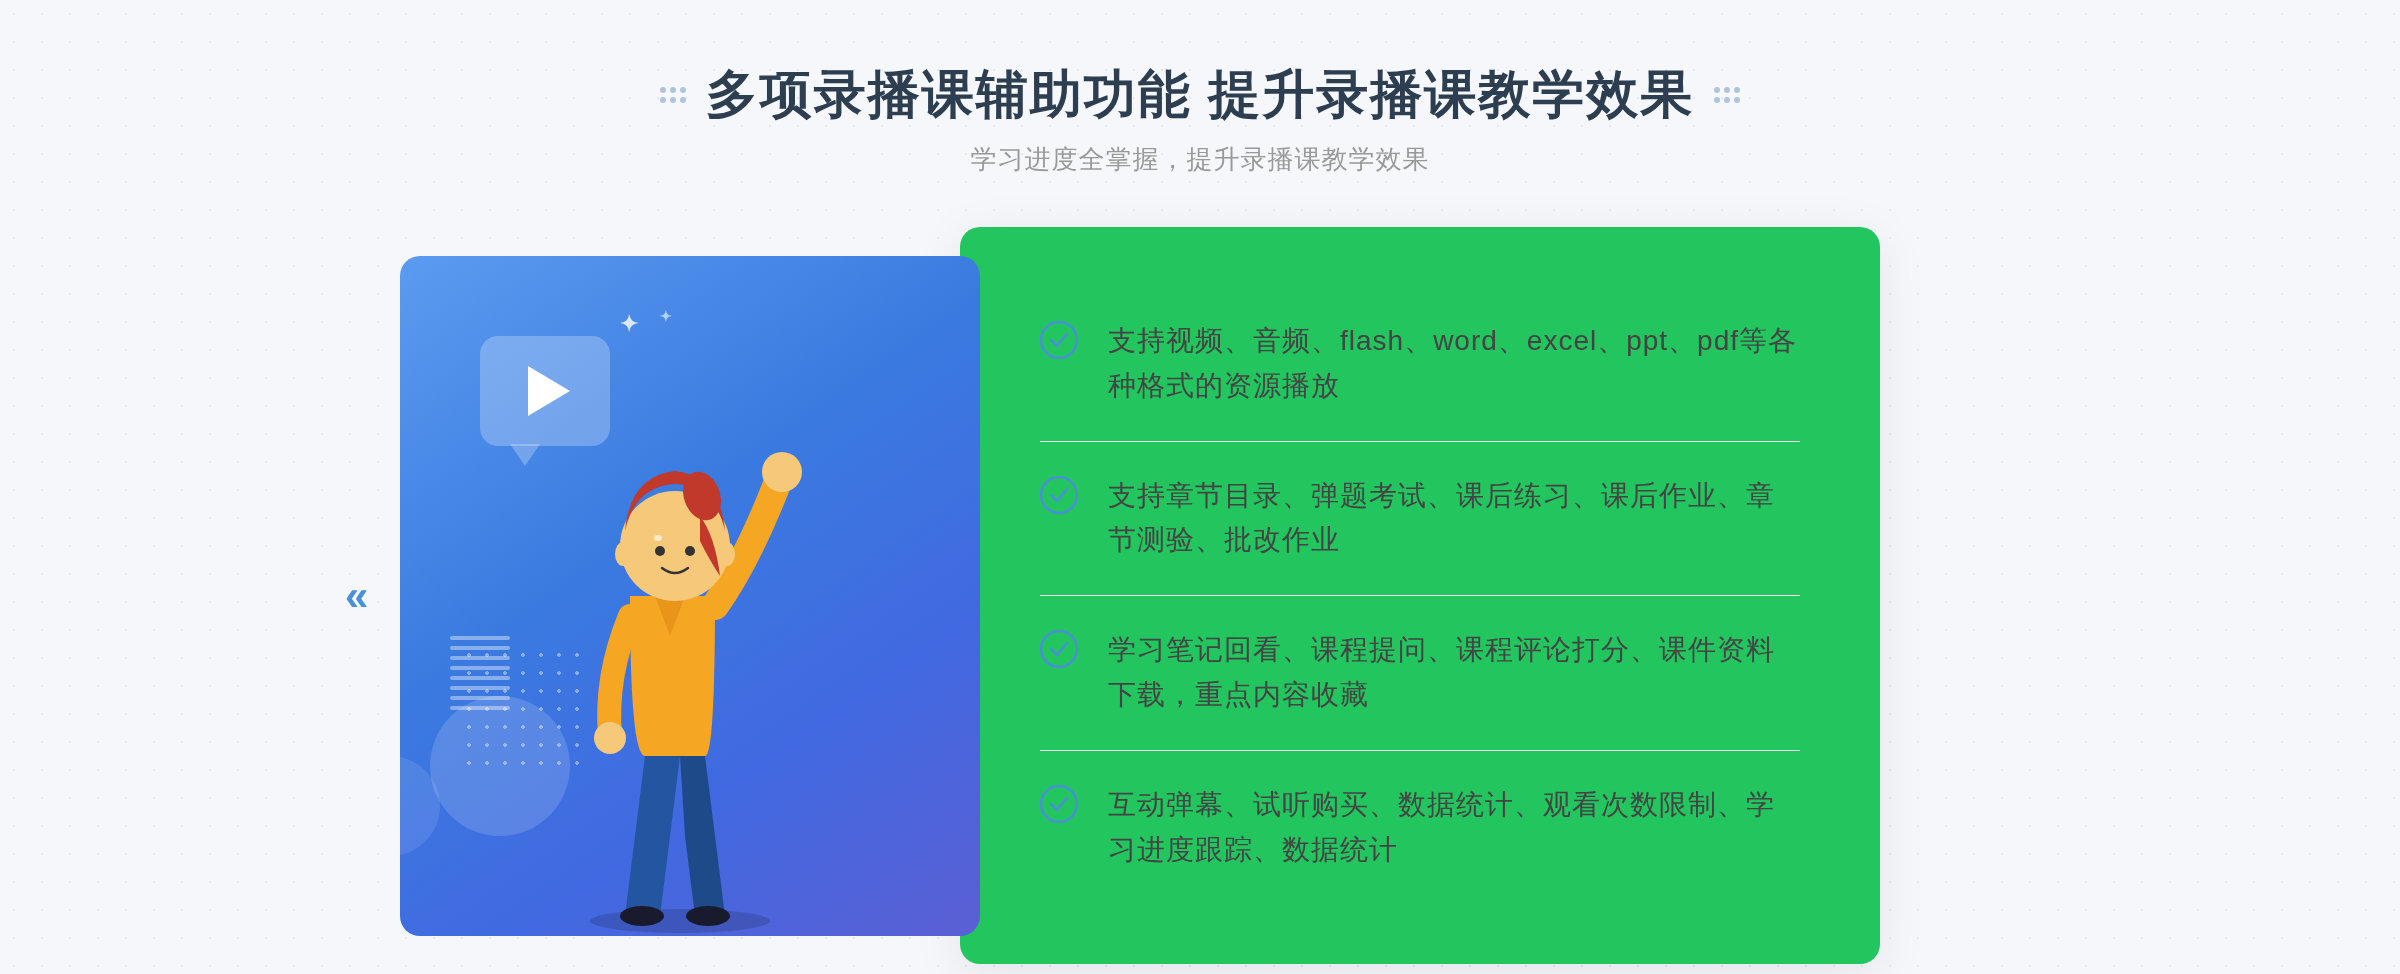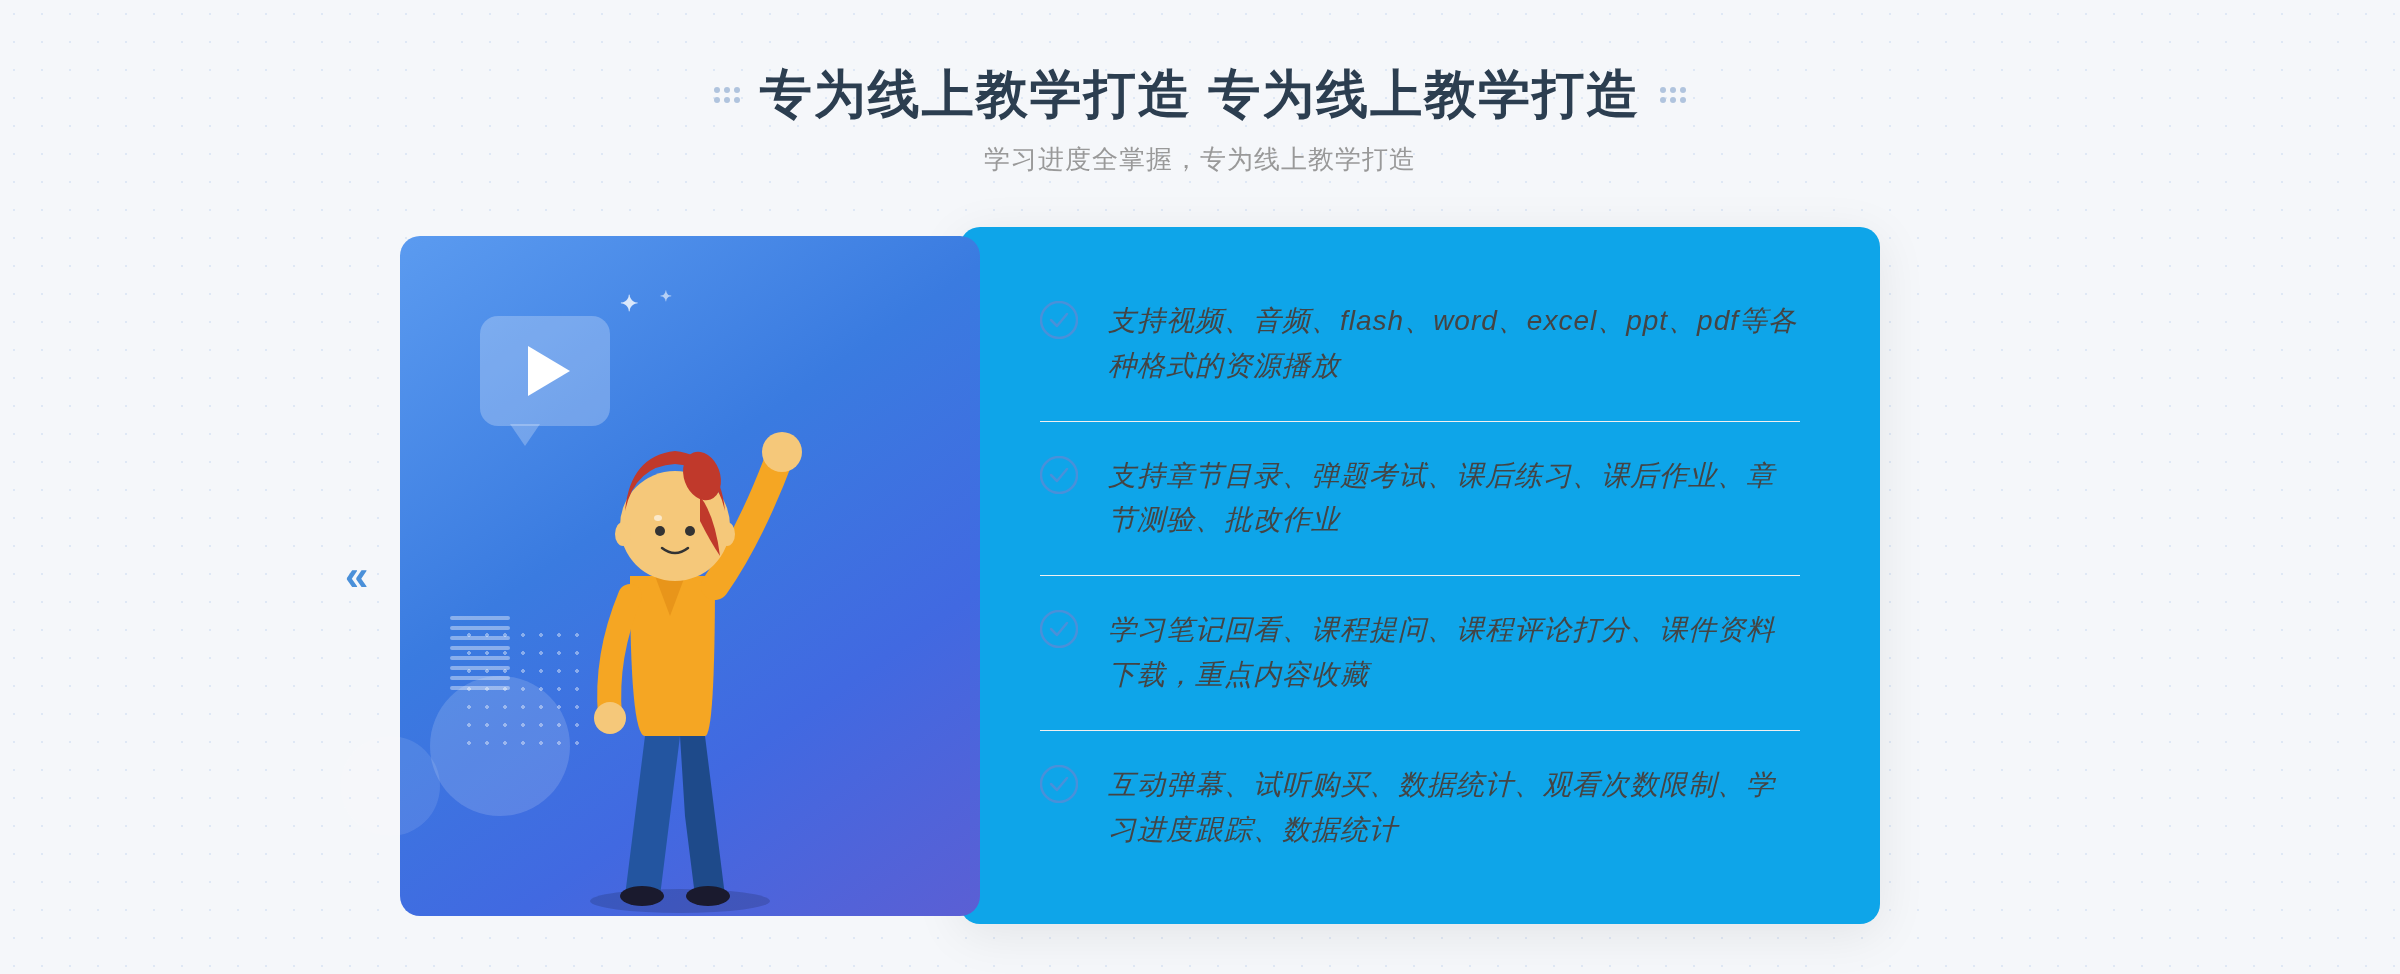--- a/index.html
+++ b/index.html
@@ -224,27 +224,26 @@
     .stripe-line {
       height: 4px;
       background: rgba(255, 255, 255, 0.4);
       border-radius: 2px;
     }
 
     
     .features-card {
       width: 920px;
       min-height: 620px;
-      background: #0ea5e9;
+      background: #22c55e;
       border-radius: 20px;
-      padding: 40px 80px;
+      padding: 60px 80px;
       margin-left: -20px;
       box-shadow: 0 10px 50px rgba(0,0,0,0.08);
       z-index: 1;
-      font-style: italic;
     }
 
     .feature-item {
       display: flex;
       align-items: flex-start;
       gap: 30px;
       padding: 32px 0;
       border-bottom: 1px solid #f0f0f0;
     }
 
@@ -294,35 +293,35 @@
         <div class="title-decorator-dots">
           <span></span>
           <span></span>
           <span></span>
           <span></span>
           <span></span>
           <span></span>
         </div>
       </div>
 
-      <h1 class="main-title">专为线上教学打造 专为线上教学打造</h1>
+      <h1 class="main-title">多项录播课辅助功能 提升录播课教学效果</h1>
 
       <div class="title-decorators">
         <div class="title-decorator-dots">
           <span></span>
           <span></span>
           <span></span>
           <span></span>
           <span></span>
           <span></span>
         </div>
       </div>
     </div>
 
-    <p class="subtitle">学习进度全掌握，专为线上教学打造</p>
+    <p class="subtitle">学习进度全掌握，提升录播课教学效果</p>
   </div>
 
   <div class="content-area">
 
     <div class="arrow-left">«</div>
 
     <div class="illustration-card">
 
       <div class="play-bubble">
         <div class="play-triangle"></div>

